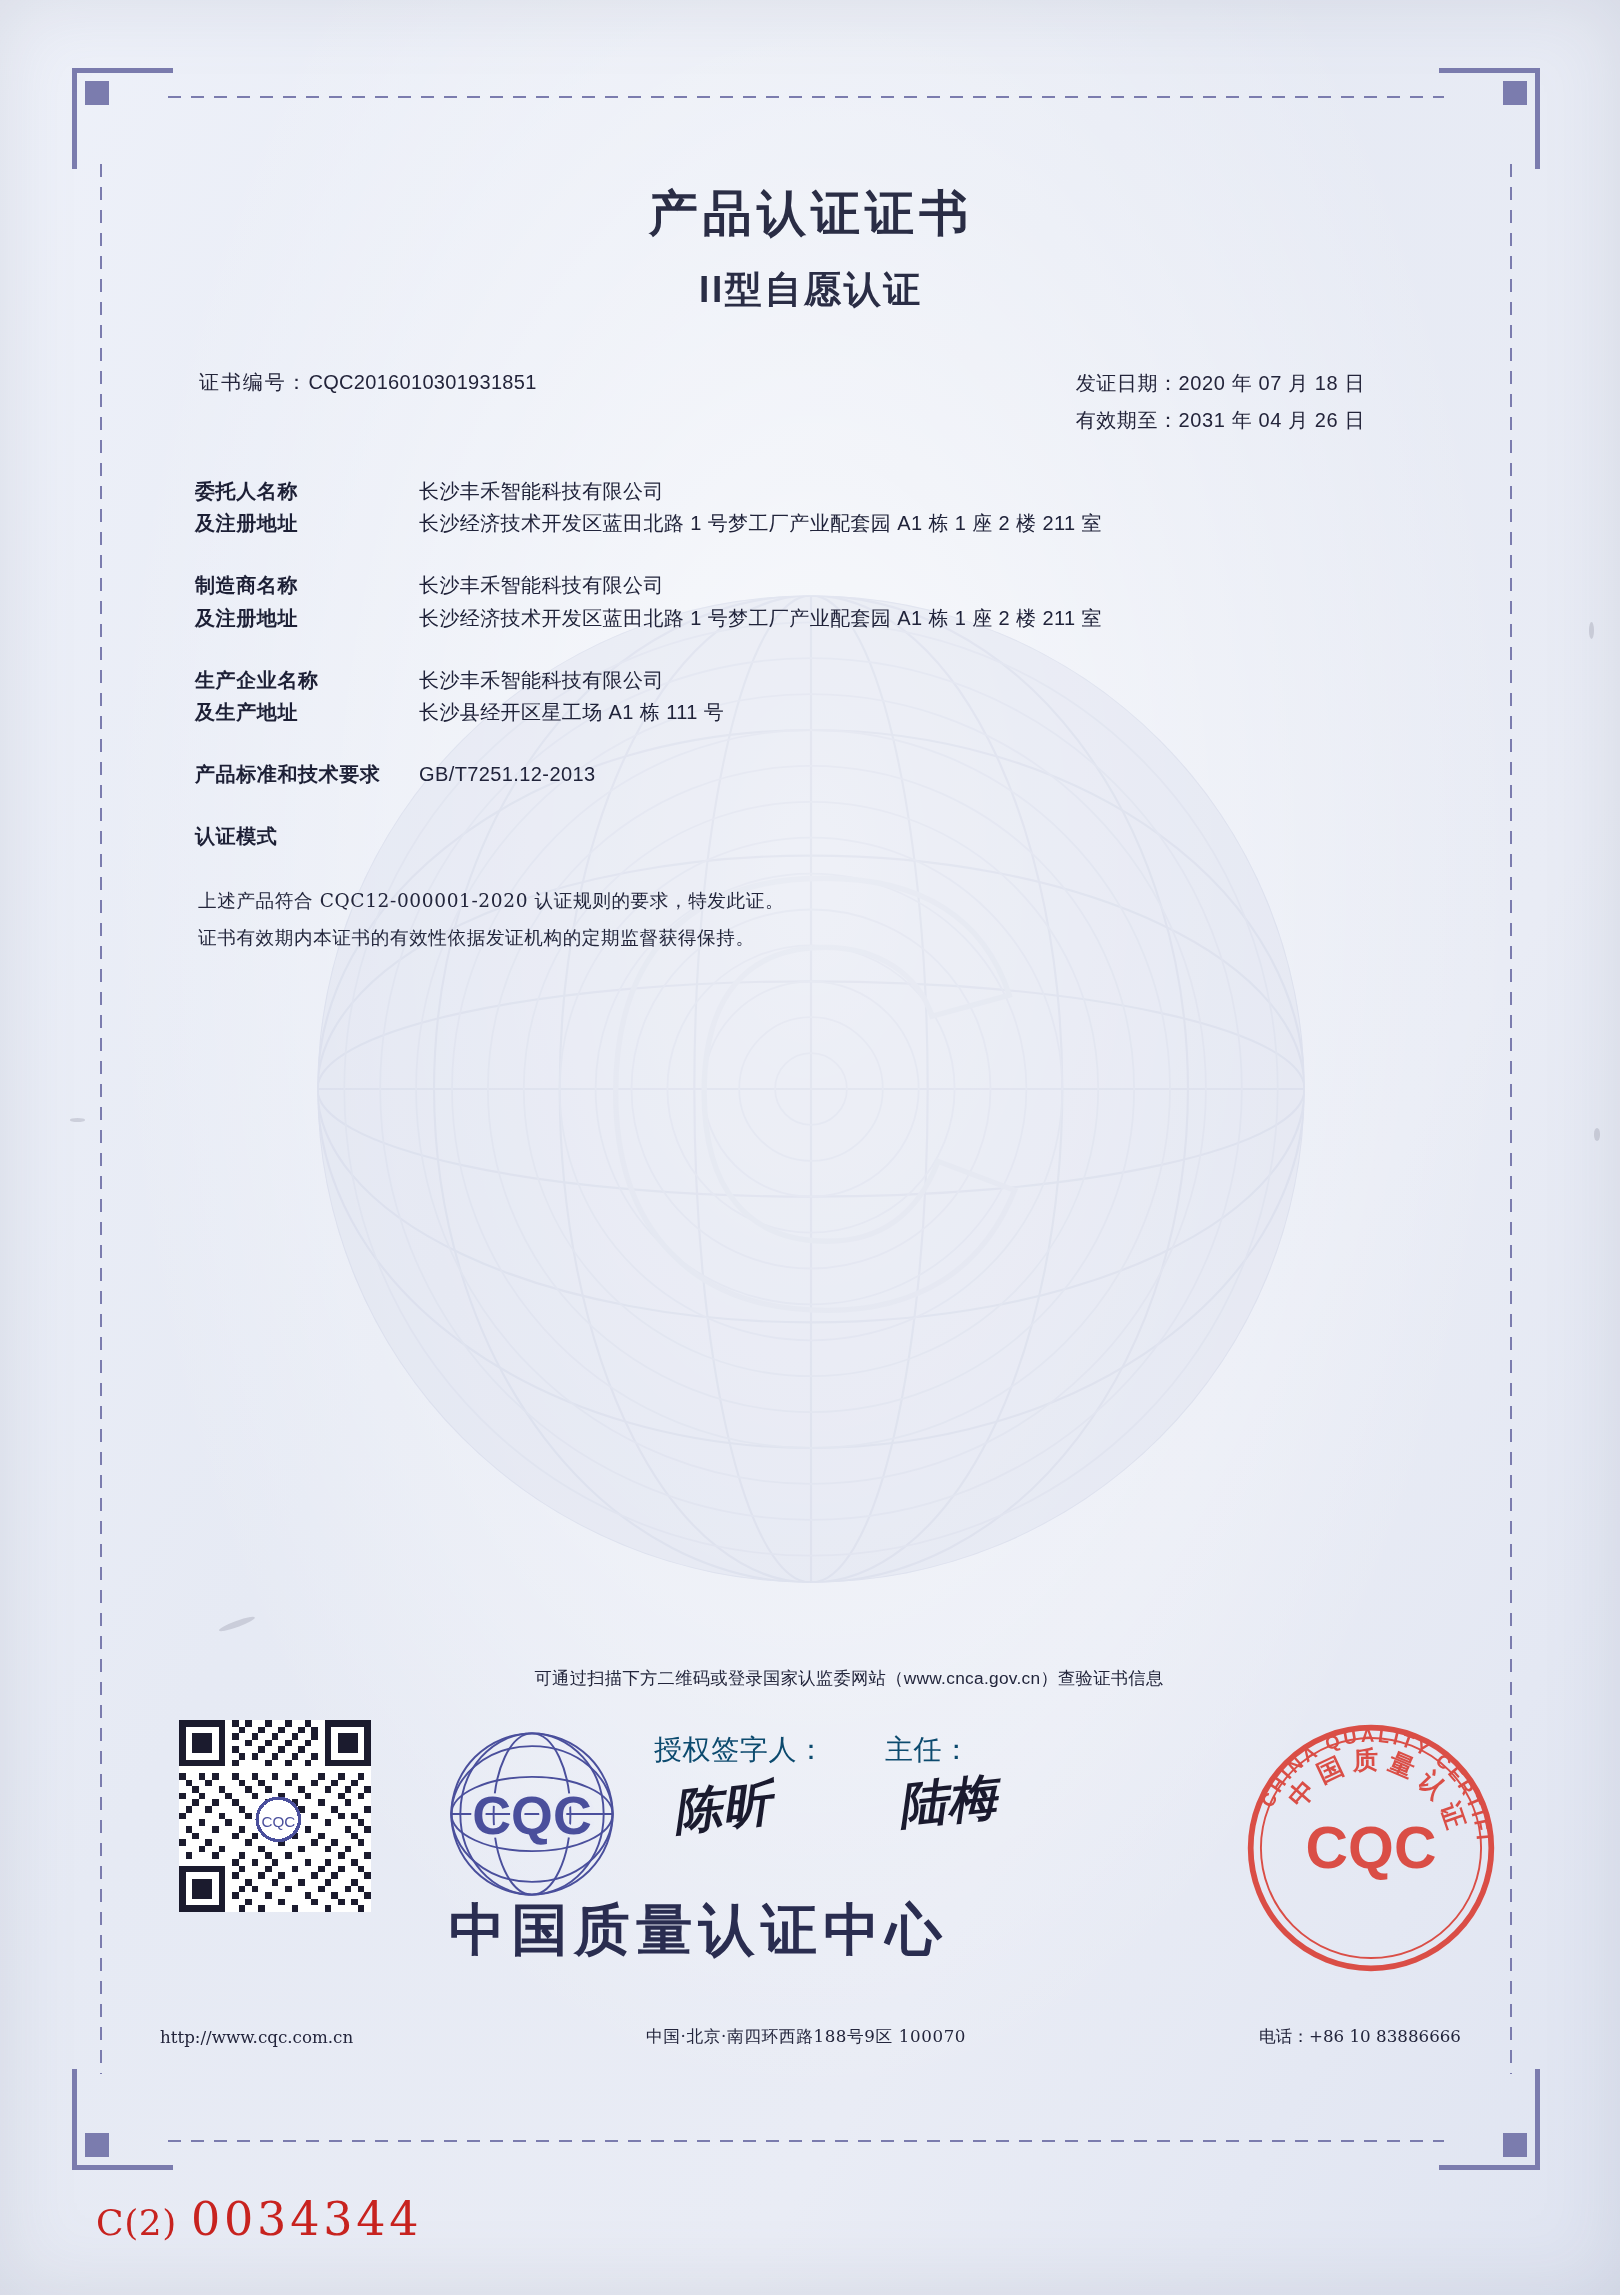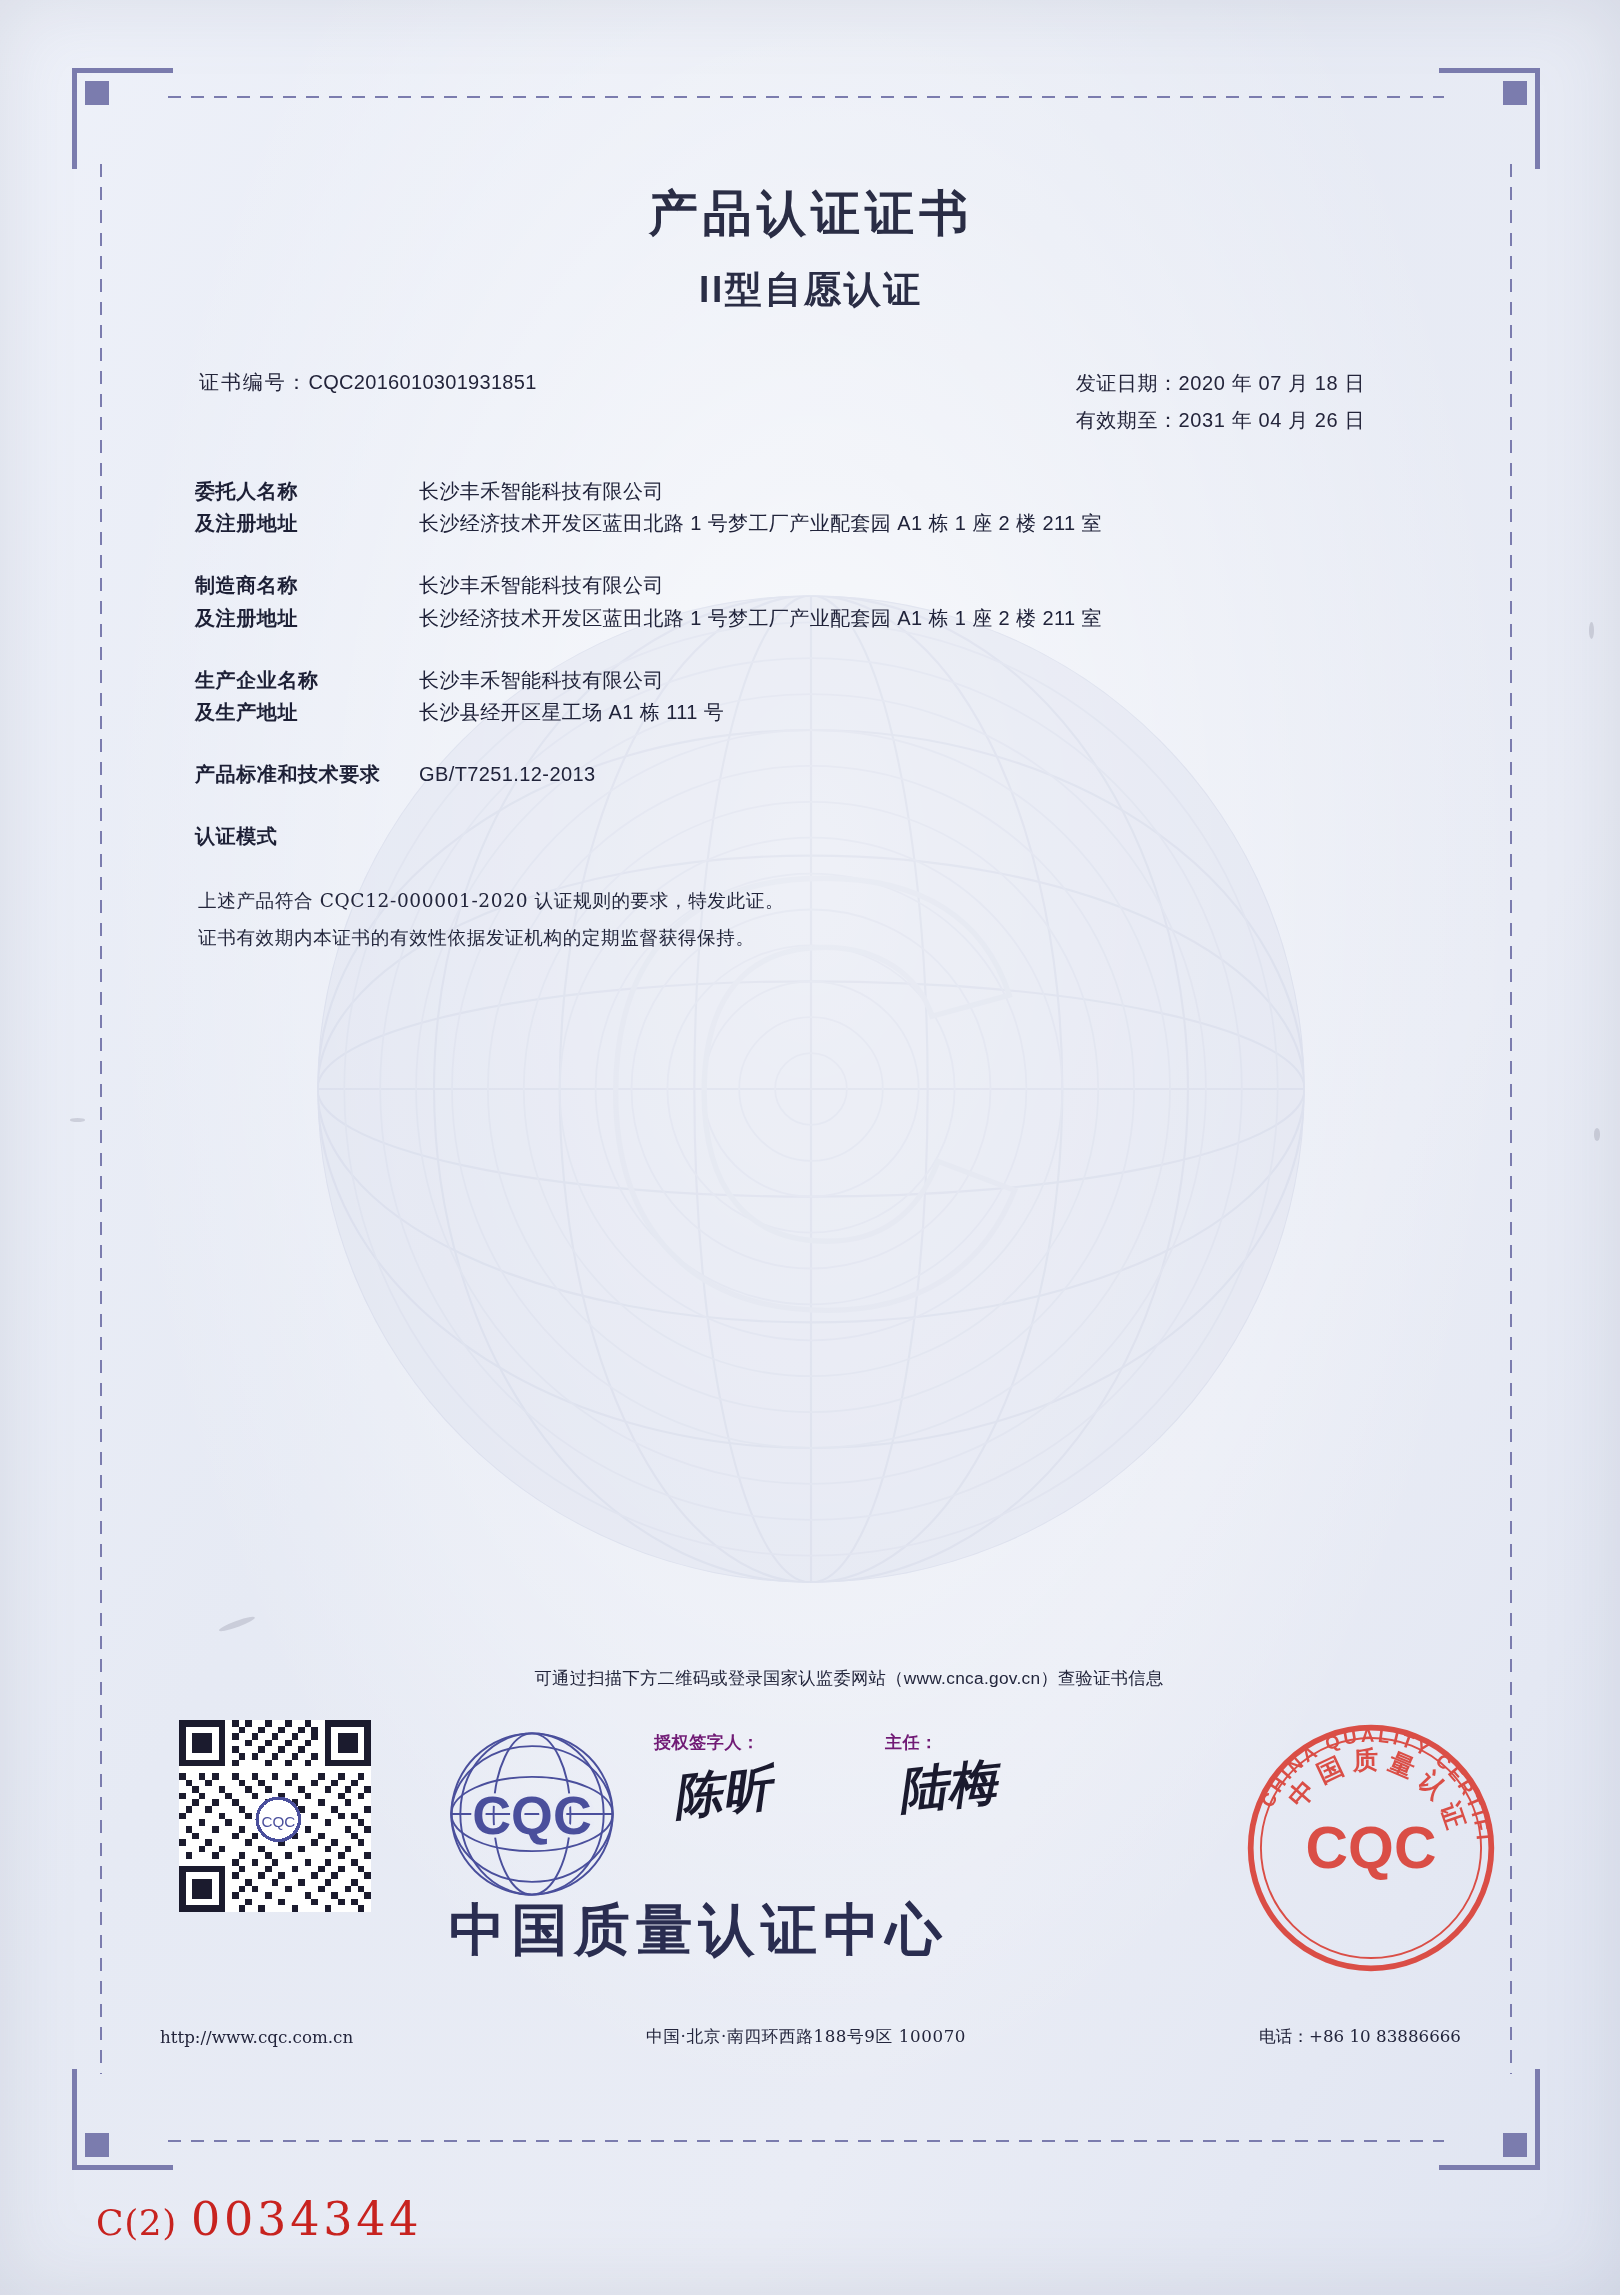--- a/index.html
+++ b/index.html
@@ -212,24 +212,23 @@
   }
 
   .sign-area {
     position: absolute;
     left: 654px;
     top: 24px;
     width: 487px;
   }
   .sign-labels {
     display: flex;
-    font-size: 17px;
-    color: #701a75;
+    font-size: 28px;
+    color: #0c4a6e;
     letter-spacing: 0.6px;
-    font-weight: bold;
   }
   .sign-labels .a { width: 231px; }
   .signature-line {
     position: relative;
     height: 96px;
   }
   .sig {
     position: absolute;
     font-family: "DejaVu Serif", serif;
     font-size: 49px;

